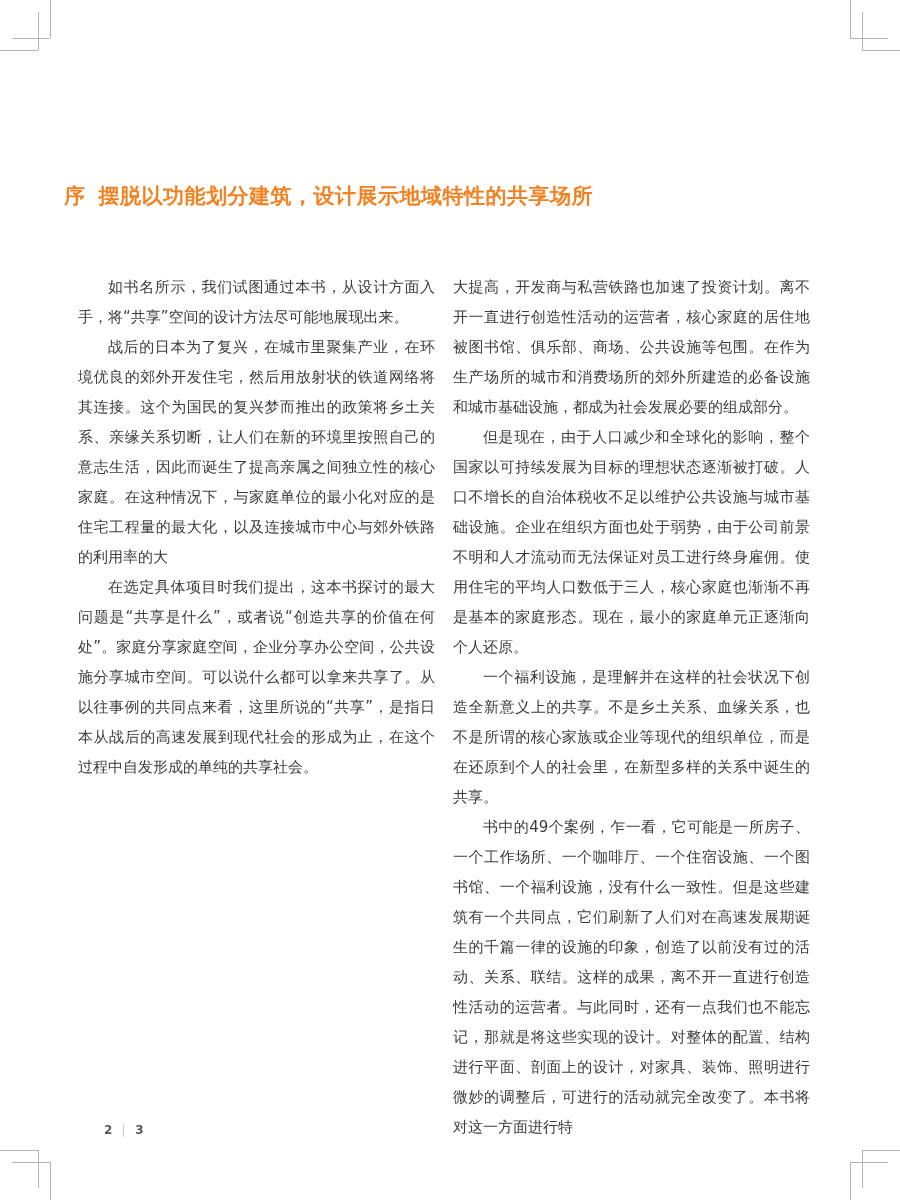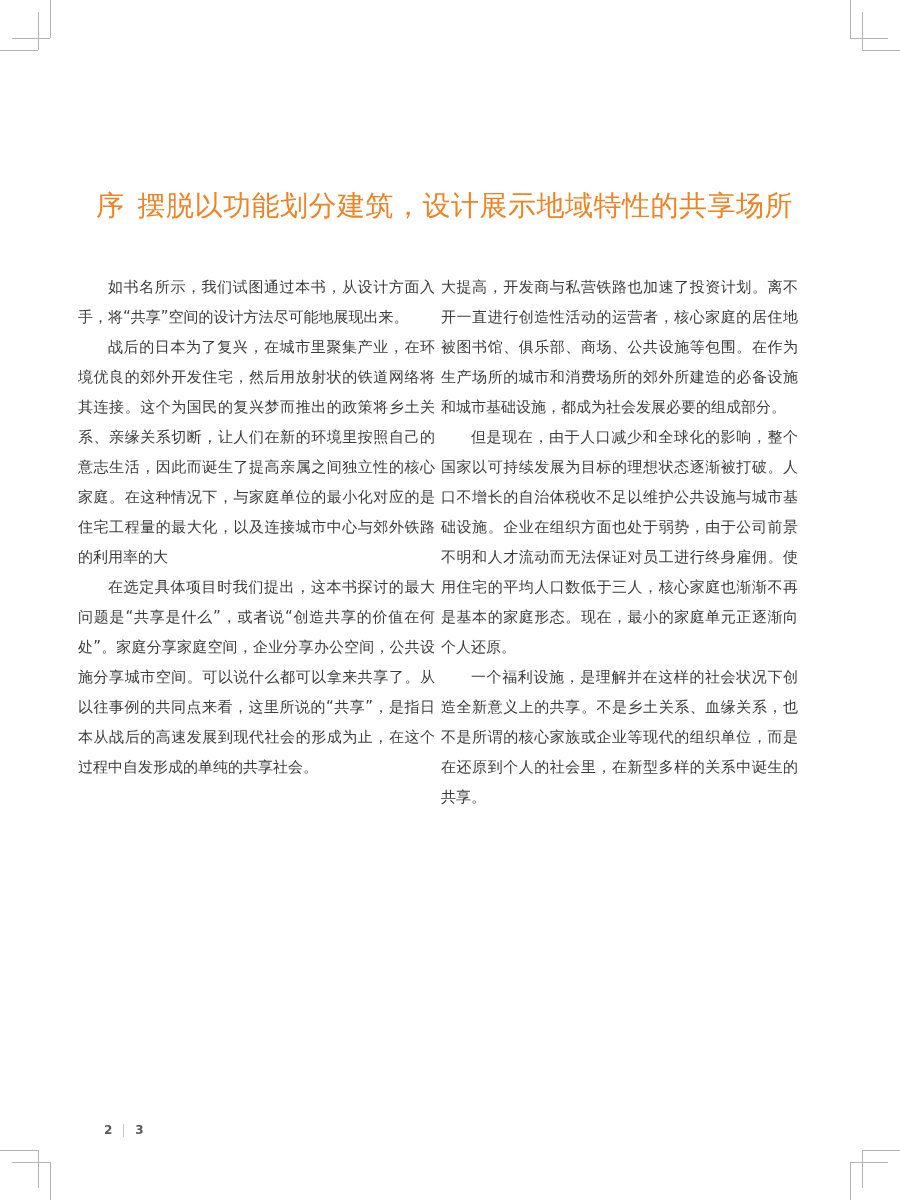--- a/index.html
+++ b/index.html
@@ -18,38 +18,38 @@
   .crop-marks {
     position: absolute;
     left: 0;
     top: 0;
     width: 900px;
     height: 1200px;
     pointer-events: none;
   }
   .page-title {
     position: absolute;
-    left: 96px;
+    left: 64px;
     top: 168px;
-    font-size: 28px;
-    font-weight: 400;
+    font-size: 21px;
+    font-weight: 700;
     color: #F28221;
     letter-spacing: 0.5px;
     white-space: nowrap;
   }
   .page-title .title-prefix {
     margin-right: 13px;
   }
   .columns {
     position: absolute;
     left: 78px;
     top: 272px;
     width: 732px;
     display: flex;
-    gap: 6px;
+    gap: 18px;
   }
   .col {
     width: 357px;
     flex: 0 0 357px;
   }
   .col p {
     margin: 0;
     font-size: 15px;
     line-height: 30px;
     color: #3b3b3b;
@@ -104,20 +104,21 @@
   <div class="columns">
     <div class="col">
       <p class="indent">如书名所示，我们试图通过本书，从设计方面入手，将“共享”空间的设计方法尽可能地展现出来。</p>
       <p class="indent">战后的日本为了复兴，在城市里聚集产业，在环境优良的郊外开发住宅，然后用放射状的铁道网络将其连接。这个为国民的复兴梦而推出的政策将乡土关系、亲缘关系切断，让人们在新的环境里按照自己的意志生活，因此而诞生了提高亲属之间独立性的核心家庭。在这种情况下，与家庭单位的最小化对应的是住宅工程量的最大化，以及连接城市中心与郊外铁路的利用率的大</p>
       <p class="indent">在选定具体项目时我们提出，这本书探讨的最大问题是“共享是什么”，或者说“创造共享的价值在何处”。家庭分享家庭空间，企业分享办公空间，公共设施分享城市空间。可以说什么都可以拿来共享了。从以往事例的共同点来看，这里所说的“共享”，是指日本从战后的高速发展到现代社会的形成为止，在这个过程中自发形成的单纯的共享社会。</p>
     </div>
     <div class="col">
       <p class="no-indent">大提高，开发商与私营铁路也加速了投资计划。离不开一直进行创造性活动的运营者，核心家庭的居住地被图书馆、俱乐部、商场、公共设施等包围。在作为生产场所的城市和消费场所的郊外所建造的必备设施和城市基础设施，都成为社会发展必要的组成部分。</p>
       <p class="indent">但是现在，由于人口减少和全球化的影响，整个国家以可持续发展为目标的理想状态逐渐被打破。人口不增长的自治体税收不足以维护公共设施与城市基础设施。企业在组织方面也处于弱势，由于公司前景不明和人才流动而无法保证对员工进行终身雇佣。使用住宅的平均人口数低于三人，核心家庭也渐渐不再是基本的家庭形态。现在，最小的家庭单元正逐渐向个人还原。</p>
       <p class="indent">一个福利设施，是理解并在这样的社会状况下创造全新意义上的共享。不是乡土关系、血缘关系，也不是所谓的核心家族或企业等现代的组织单位，而是在还原到个人的社会里，在新型多样的关系中诞生的共享。</p>
+      <p class="indent">书中的49个案例，乍一看，它可能是一所房子、一个工作场所、一个咖啡厅、一个住宿设施、一个图书馆、一个福利设施，没有什么一致性。但是这些建筑有一个共同点，它们刷新了人们对在高速发展期诞生的千篇一律的设施的印象，创造了以前没有过的活动、关系、联结。这样的成果，离不开一直进行创造性活动的运营者。与此同时，还有一点我们也不能忘记，那就是将这些实现的设计。对整体的配置、结构进行平面、剖面上的设计，对家具、装饰、照明进行微妙的调整后，可进行的活动就完全改变了。本书将对这一方面进行特</p>
     </div>
   </div>
 
   <div class="footer">
     <span>2</span>
     <span class="divider"></span>
     <span>3</span>
   </div>
 
 </div>

